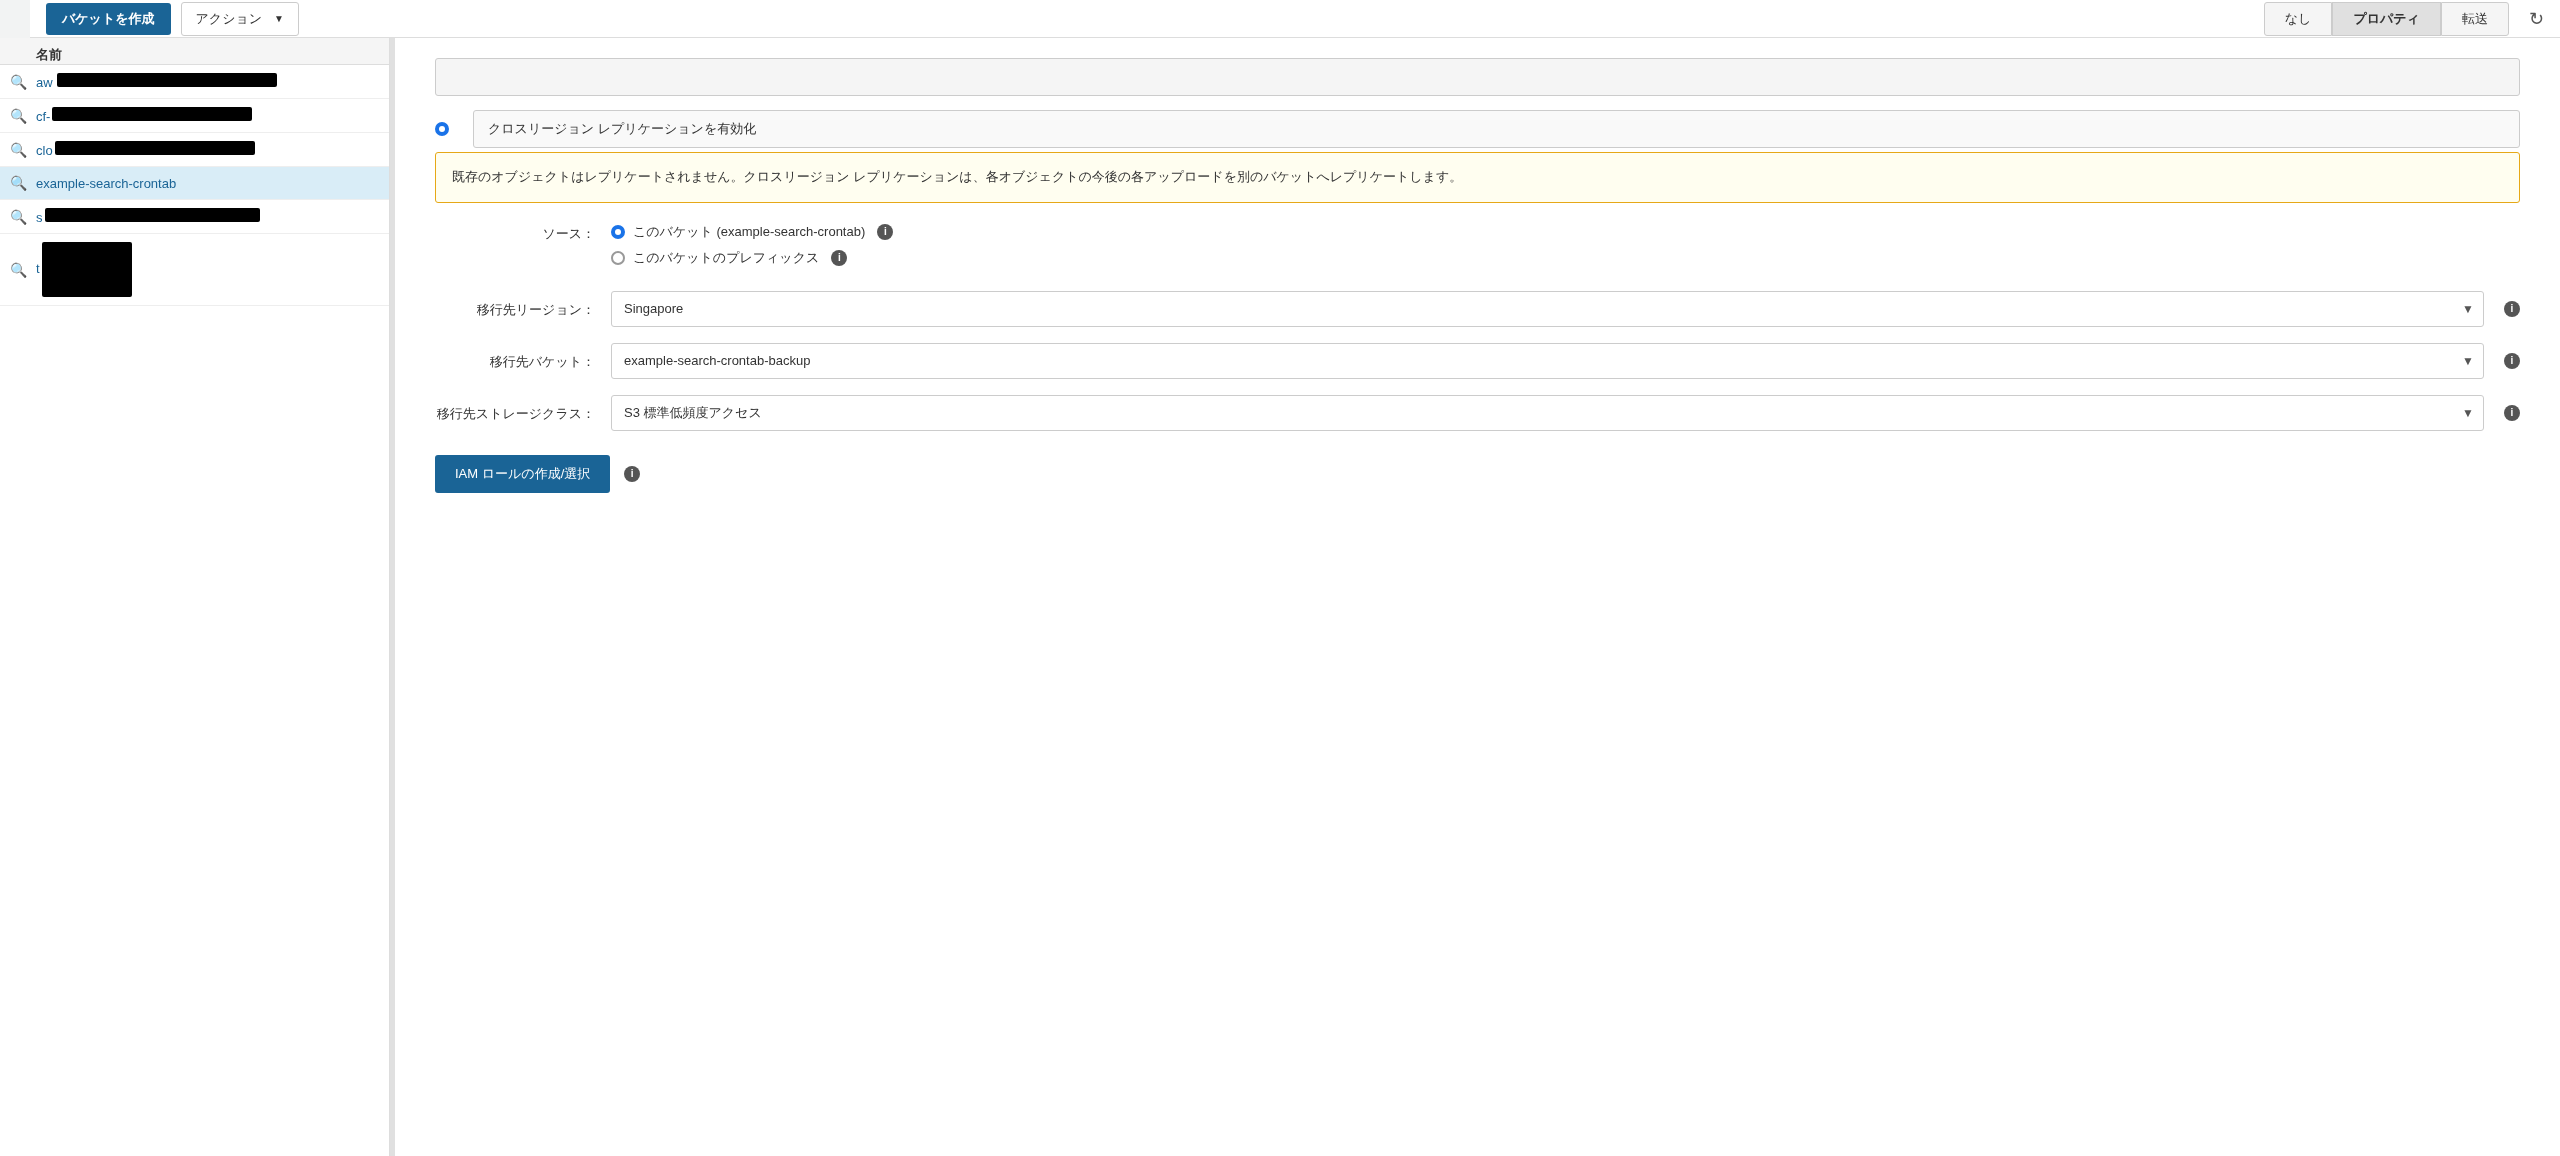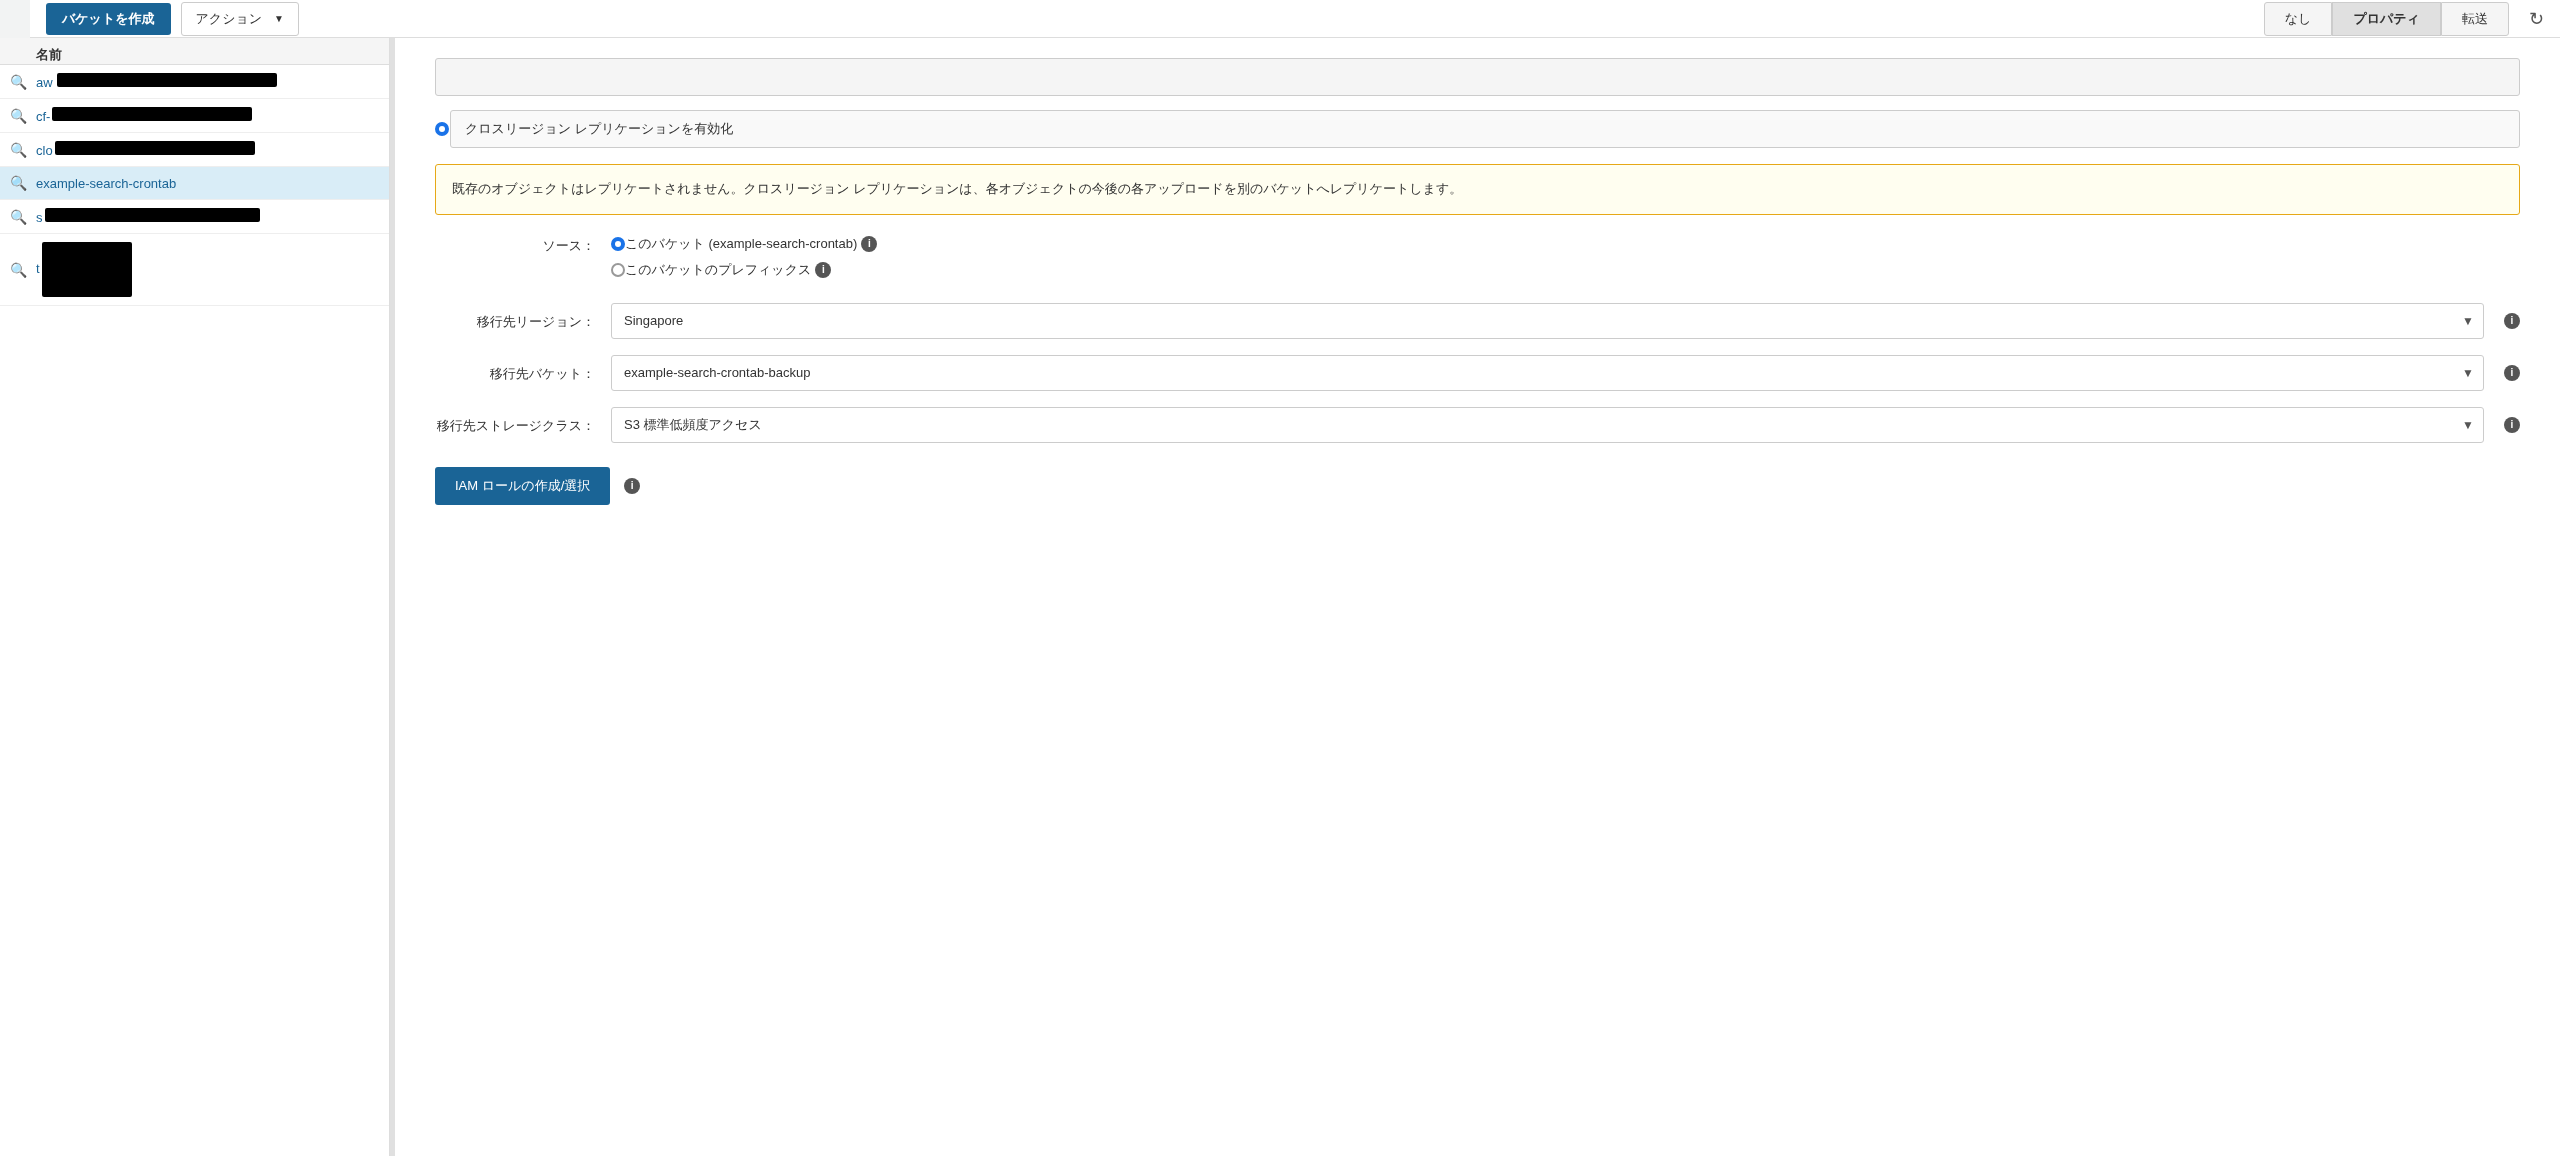--- a/index.html
+++ b/index.html
@@ -153,22 +153,22 @@
     .right-panel {
       flex: 1;
       background: #fff;
       overflow-y: auto;
       padding: 20px 40px 40px 40px;
     }
 
     .radio-section-row {
       display: flex;
       align-items: center;
-      gap: 1px;
-      margin-bottom: 16px;
+      gap: 24px;
+      margin-bottom: 4px;
     }
     .radio-blue {
       width: 14px;
       height: 14px;
       min-width: 14px;
       border-radius: 50%;
       border: 2px solid #1a73e8;
       background: #1a73e8;
       position: relative;
     }
@@ -216,20 +216,21 @@
       padding-top: 2px;
       color: #333;
       font-size: 13px;
     }
     .form-value {
       flex: 1;
     }
     .radio-option {
       display: flex;
       align-items: center;
+      gap: 8px;
       margin-bottom: 8px;
       font-size: 13px;
       text-align: right;
     }
     .radio-filled {
       width: 14px; height: 14px;
       border-radius: 50%;
       border: 2px solid #1a73e8;
       background: #1a73e8;
       position: relative;

